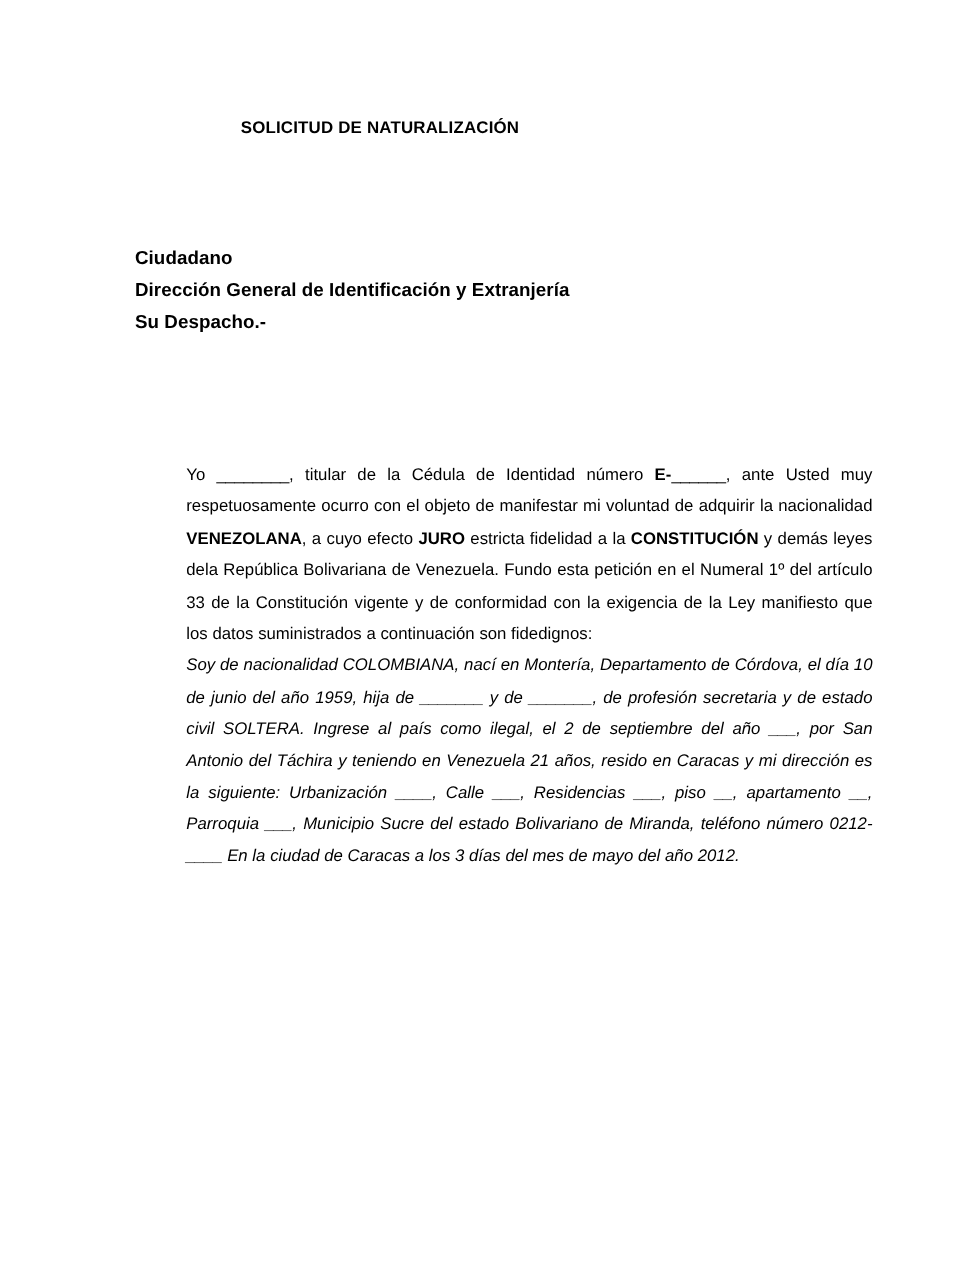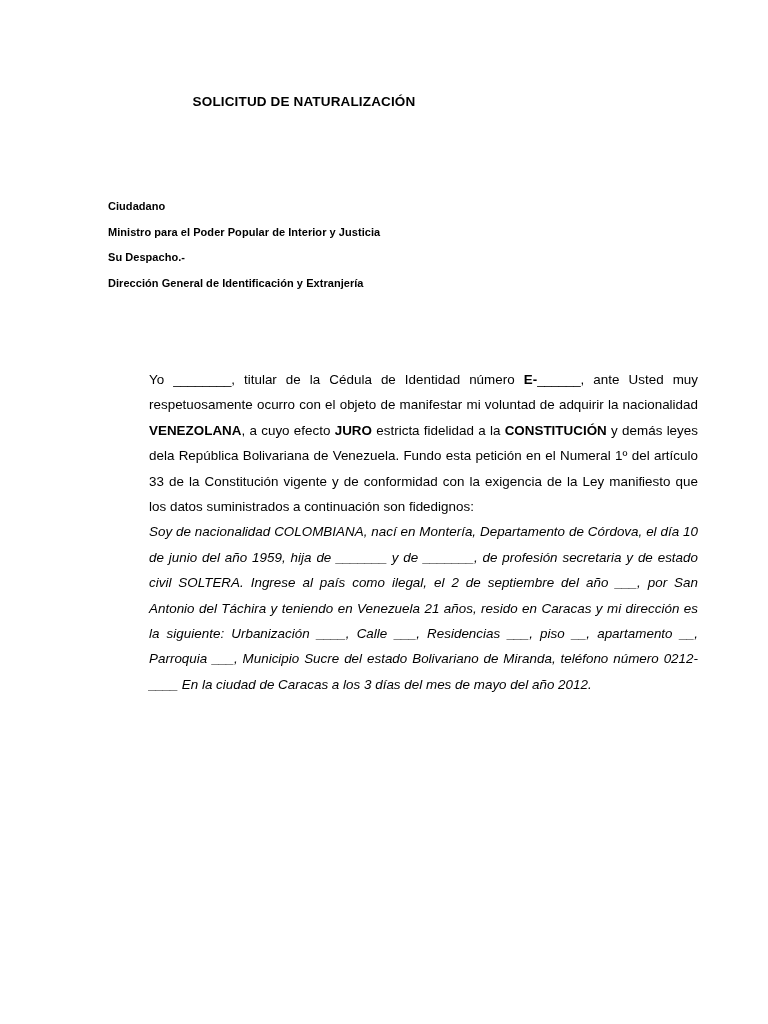--- a/index.html
+++ b/index.html
@@ -37,21 +37,21 @@
     letter-spacing: 0.15px;
     line-height: 18px;
   }
 
   
   .addressee {
     position: absolute;
     left: 108px;
     top: 194px;
     width: 549px;
-    font-size: 11px;
+    font-size: 15px;
     font-weight: bold;
     line-height: 25.5px;
     letter-spacing: 0.05px;
   }
   .addressee .line {
     display: block;
     white-space: nowrap;
   }
 
   
@@ -81,23 +81,22 @@
 </style>
 </head>
 <body>
 
 <div class="page">
 
   <div class="doc-title">SOLICITUD DE NATURALIZACIÓN</div>
 
   <div class="addressee">
     <span class="line">Ciudadano</span>
-    <span class="line">Ministro para el Poder Popular de Interior y Justicia</span>
+    <span class="line">Dirección General de Identificación y Extranjería</span>
     <span class="line">Su Despacho.-</span>
-    <span class="line">Dirección General de Identificación y Extranjería</span>
   </div>
 
   <div class="body-text">
 
     <p class="para"><span>Yo </span><span class="blank">________</span><span>, titular de la Cédula de Identidad número </span><b>E-</b><span class="blank">______</span><span>, ante Usted muy respetuosamente ocurro con el objeto de manifestar mi voluntad de adquirir la nacionalidad </span><b>VENEZOLANA</b><span>, a cuyo efecto </span><b>JURO</b><span> estricta fidelidad a la </span><b>CONSTITUCIÓN</b><span> y demás leyes dela República Bolivariana de Venezuela. Fundo esta petición en el Numeral 1º del artículo 33 de la Constitución vigente y de conformidad con la exigencia de la Ley manifiesto que los datos suministrados a continuación son fidedignos:</span></p>
 
     <p class="para"><span>Soy de nacionalidad COLOMBIANA, nací en Montería, Departamento de Córdova, el día 10 de junio del año 1959, hija de </span><span class="blank">_______</span><span> y de </span><span class="blank">_______</span><span>, de profesión secretaria y de estado civil SOLTERA. Ingrese al país como ilegal, el 2 de septiembre del año </span><span class="blank">___</span><span>, por San Antonio del Táchira y teniendo en Venezuela 21 años, resido en Caracas y mi dirección es la siguiente: Urbanización </span><span class="blank">____</span><span>, Calle </span><span class="blank">___</span><span>, Residencias </span><span class="blank">___</span><span>, piso </span><span class="blank">__</span><span>, apartamento </span><span class="blank">__</span><span>, Parroquia </span><span class="blank">___</span><span>, Municipio Sucre del estado Bolivariano de Miranda, teléfono número 0212-</span><span class="blank">____</span><span> En la ciudad de Caracas a los 3 días del mes de mayo del año 2012.</span></p>
 
   </div>
 

